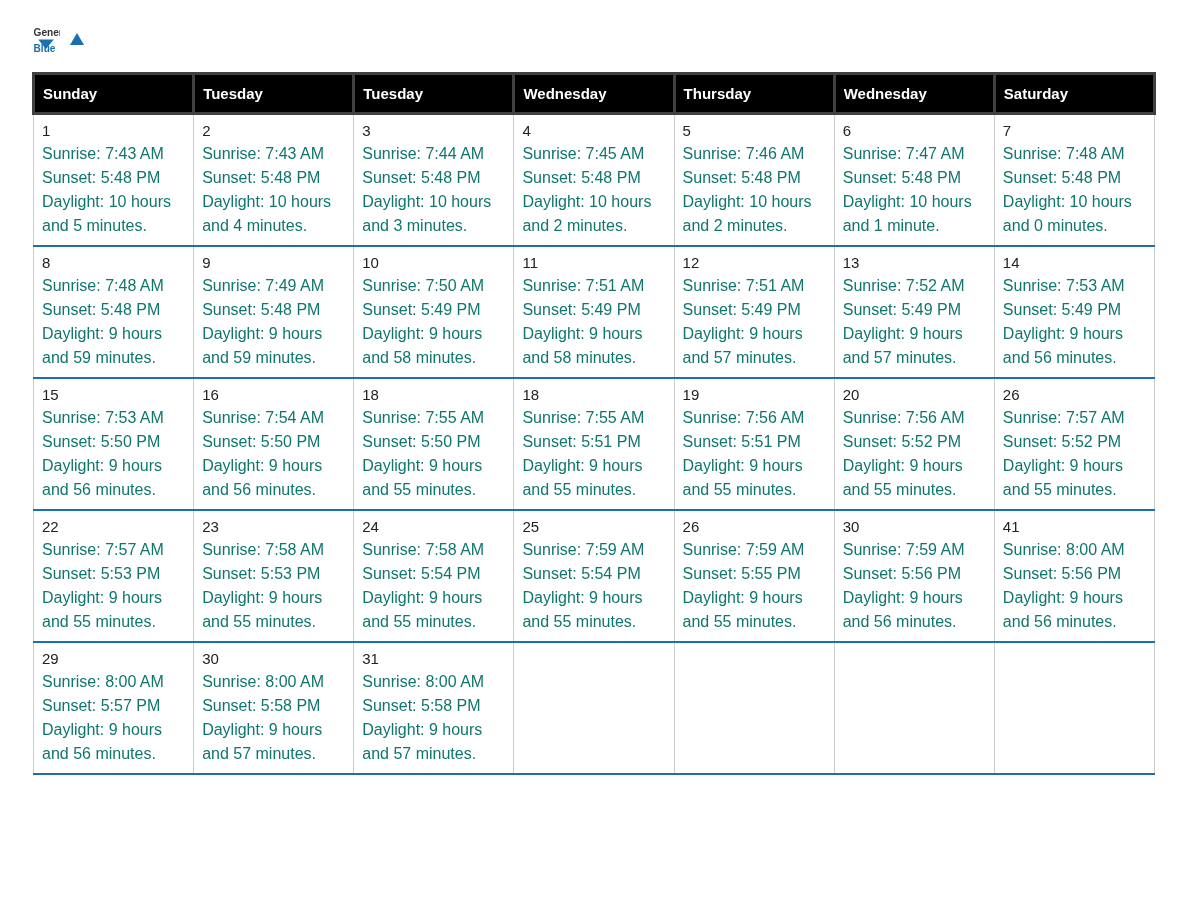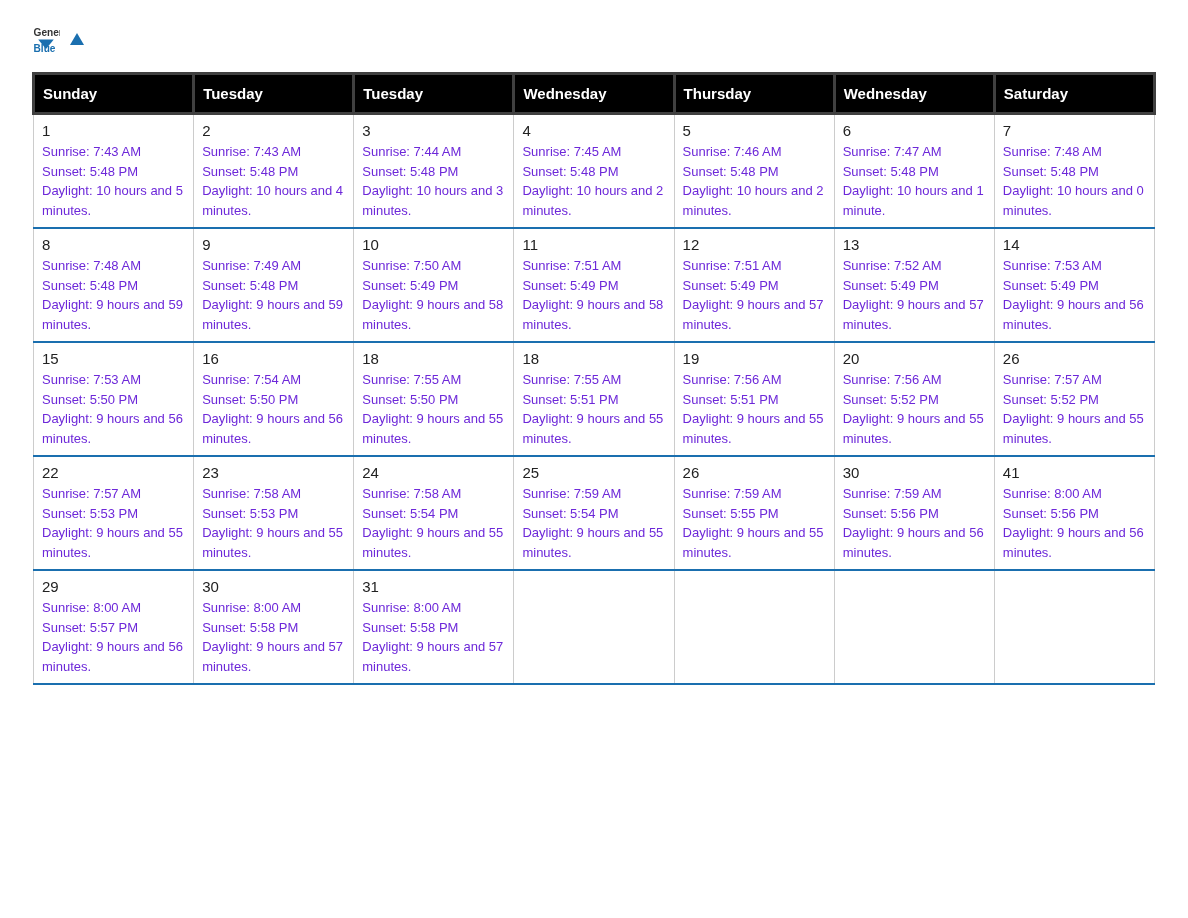--- a/index.html
+++ b/index.html
@@ -73,22 +73,22 @@
       height: 110px;
     }
     tbody tr td .day-number {
       font-size: 15px;
       font-weight: normal;
       color: #222;
       display: block;
       margin-bottom: 3px;
     }
     tbody tr td .day-info {
-      font-size: 13px;
-      color: #6d28d9;
+      font-size: 16px;
+      color: #0f766e;
       line-height: 1.5;
     }
     tbody tr td.empty {
       background: #fff;
     }
     tbody tr {
       border-bottom: 2px solid #1a6faf;
     }
   </style>
 </head>

